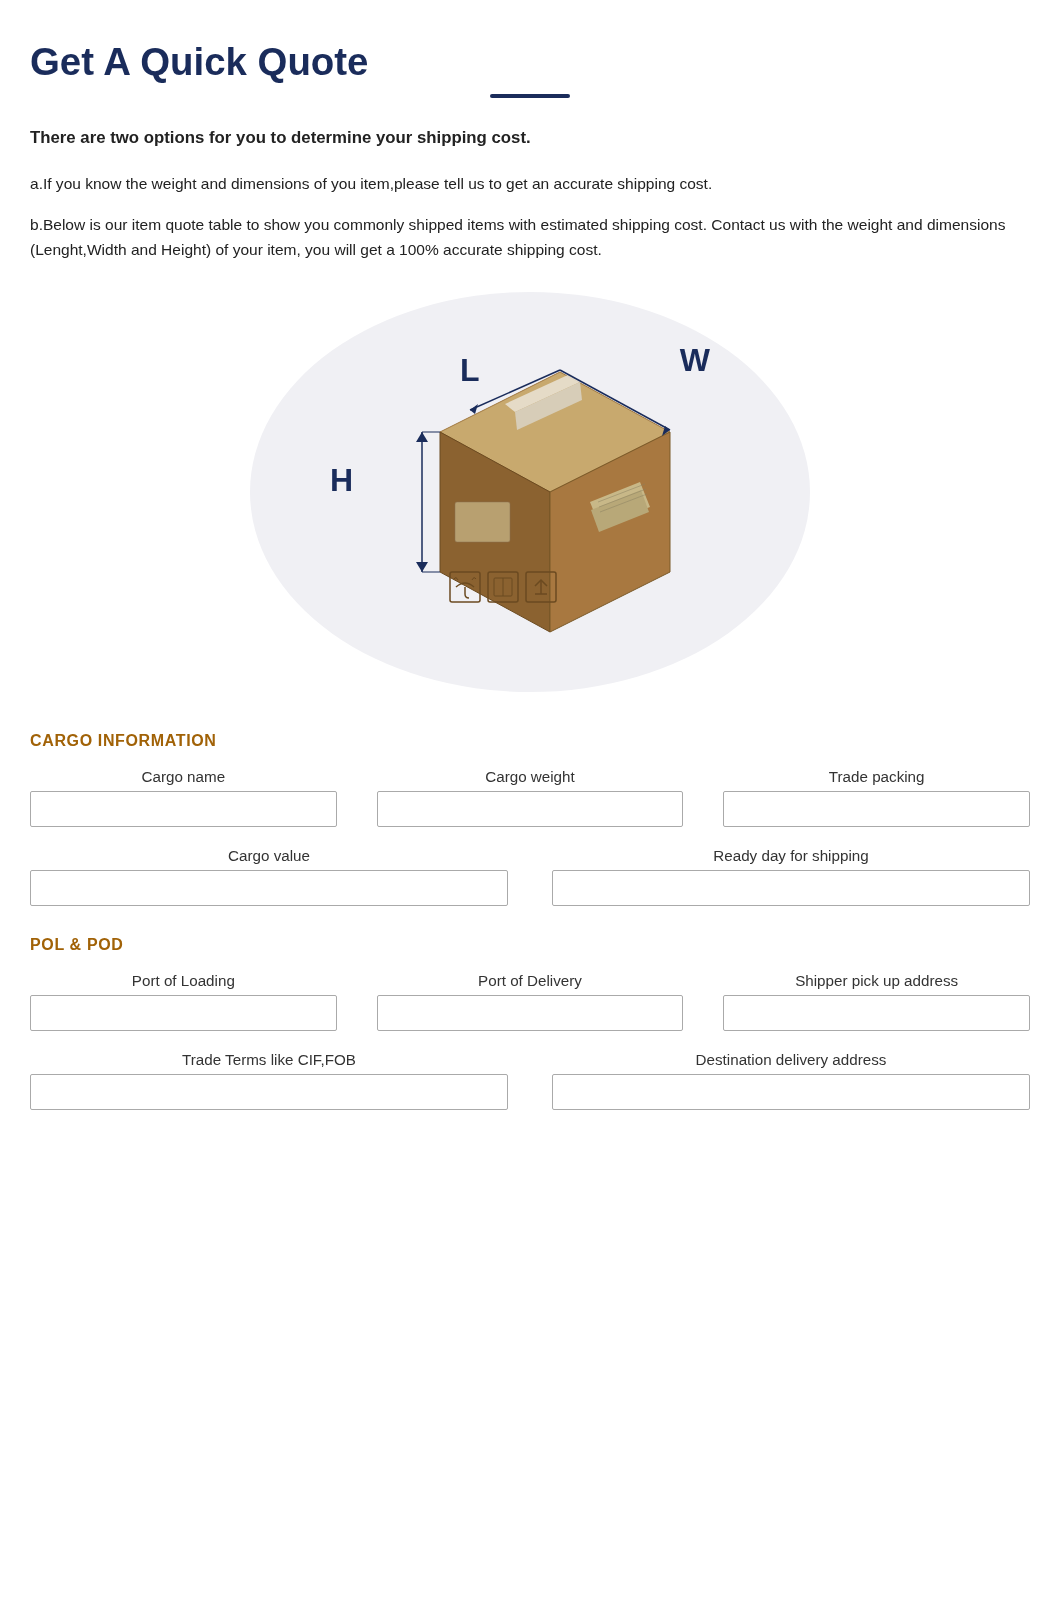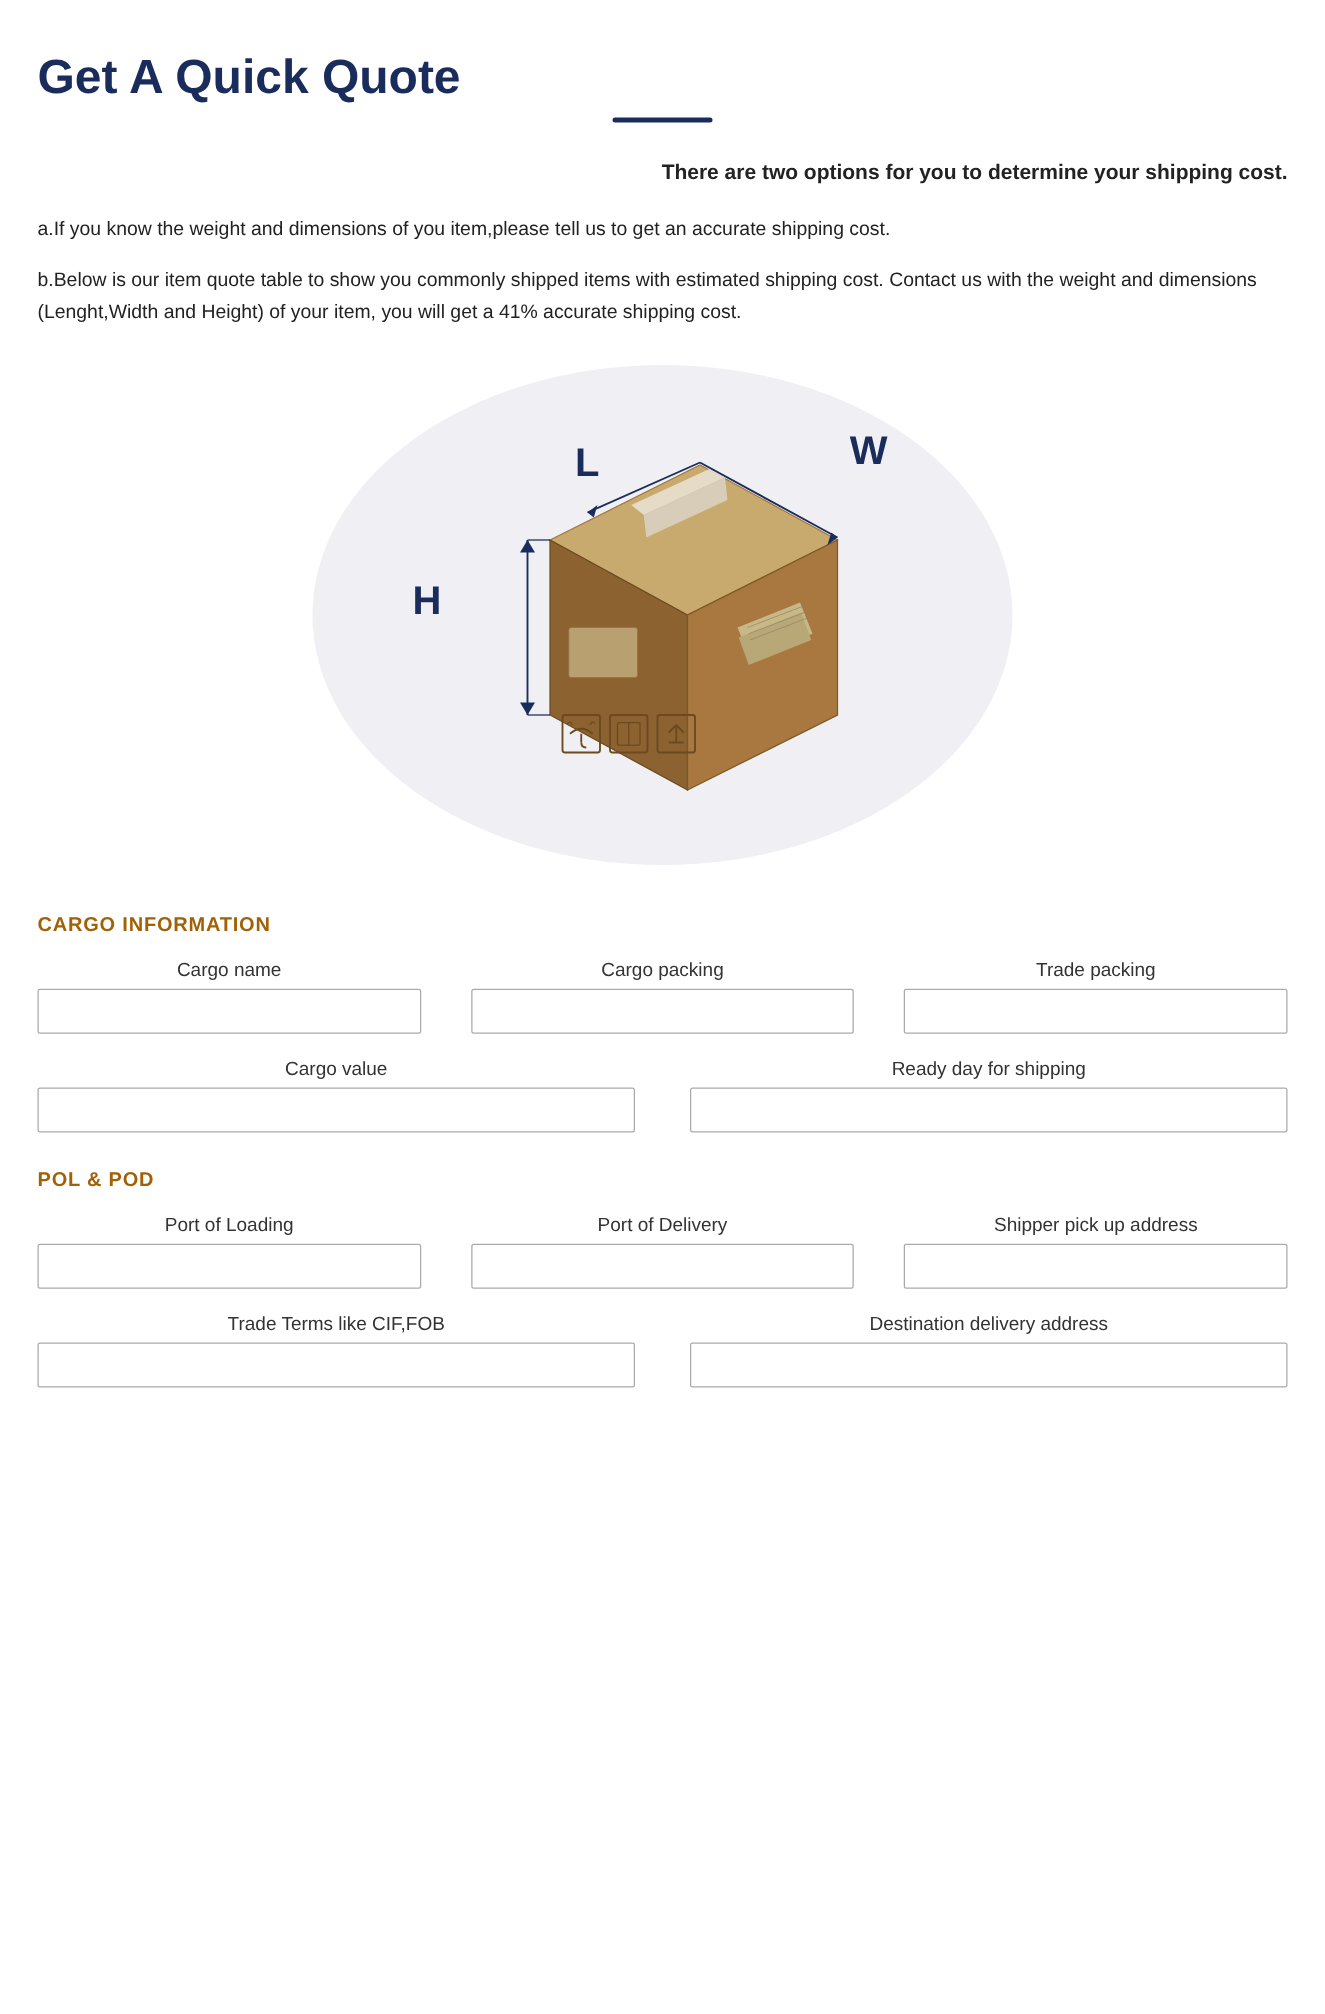--- a/index.html
+++ b/index.html
@@ -23,21 +23,21 @@
     .title-underline {
       display: block;
       width: 80px;
       height: 4px;
       background: #1a2c5b;
       margin: 0 auto 30px auto;
       border-radius: 2px;
     }
 
     .subtitle {
-      text-align: right;
+      text-align: left;
       font-size: 1.05rem;
       font-weight: 700;
       margin-bottom: 24px;
     }
 
     .description-a, .description-b {
       font-size: 0.97rem;
       color: #222;
       margin-bottom: 16px;
       line-height: 1.6;
@@ -129,21 +129,21 @@
 </head>
 <body>
 
 <h1 class="page-title">Get A Quick Quote</h1>
 <span class="title-underline"></span>
 
 <p class="subtitle">There are two options for you to determine your shipping cost.</p>
 
 <p class="description-a">a.If you know the weight and dimensions of you item,please tell us to get an accurate shipping cost.</p>
 
-<p class="description-b">b.Below is our item quote table to show you commonly shipped items with estimated shipping cost. Contact us with the weight and dimensions (Lenght,Width and Height) of your item, you will get a 41% accurate shipping cost.</p>
+<p class="description-b">b.Below is our item quote table to show you commonly shipped items with estimated shipping cost. Contact us with the weight and dimensions (Lenght,Width and Height) of your item, you will get a 100% accurate shipping cost.</p>
 
 <div class="box-illustration-container">
   <div class="box-ellipse">
     <div class="box-svg-wrapper">
 
       <span class="dim-label dim-l">L</span>
       <span class="dim-label dim-w">W</span>
       <span class="dim-label dim-h">H</span>
 
       <svg viewBox="0 0 380 300" width="380" height="300" style="position:absolute;left:30px;top:30px;">
@@ -204,21 +204,21 @@
 </div>
 
 <div class="section-header">CARGO INFORMATION</div>
 
 <div class="form-grid-3">
   <div class="form-field">
     <label>Cargo name</label>
     <input type="text" style="">
   </div>
   <div class="form-field">
-    <label>Cargo packing</label>
+    <label>Cargo weight</label>
     <input type="text" style="">
   </div>
   <div class="form-field">
     <label>Trade packing</label>
     <input type="text" style="">
   </div>
 </div>
 
 <div class="form-grid-2">
   <div class="form-field">

